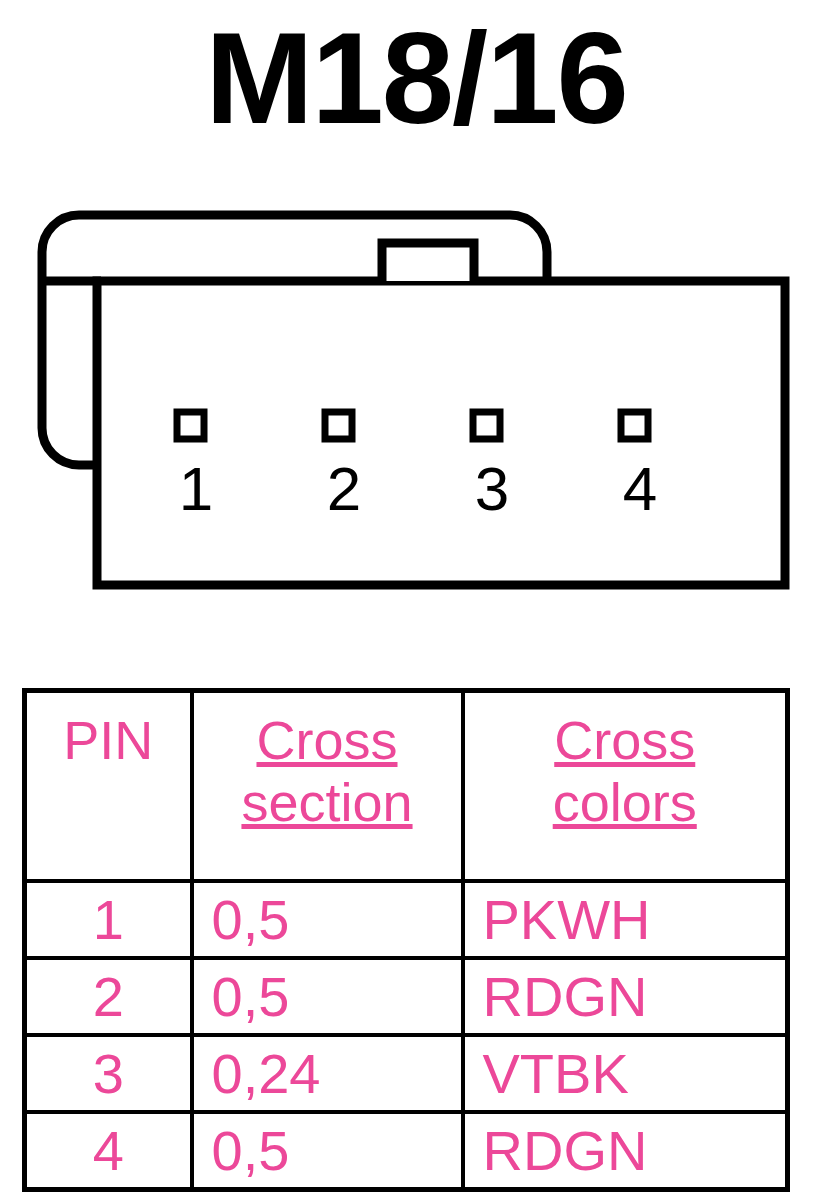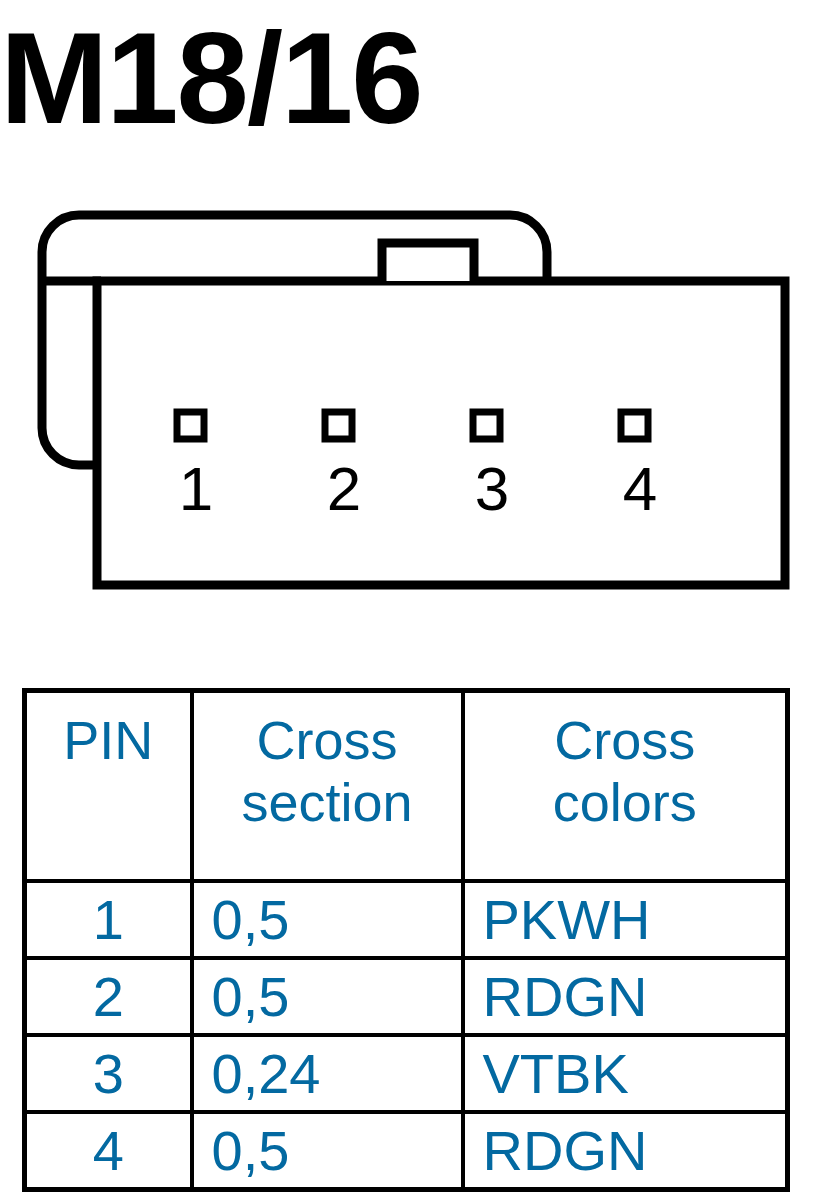--- a/index.html
+++ b/index.html
@@ -16,21 +16,21 @@
     font-family: "Liberation Sans", sans-serif;
     color: #000000;
   }
 
   
   #title {
     position: absolute;
     left: 0;
     top: 8px;
     width: 832px;
-    text-align: left;
+    text-align: center;
     font-family: "Liberation Sans", sans-serif;
     font-weight: bold;
     font-size: 130px;
     line-height: 140px;
     letter-spacing: -2px;
     color: #000000;
     white-space: nowrap;
   }
 
   
@@ -69,21 +69,21 @@
   table#pinout-table col.col-pin      { width: 167px; }
   table#pinout-table col.col-cross    { width: 271px; }
   table#pinout-table col.col-colors   { width: 325px; }
 
   table#pinout-table th,
   table#pinout-table td {
     border: 4px solid #000000;
     padding: 0;
     font-family: "Liberation Sans", sans-serif;
     font-weight: normal;
-    color: #0369a1;
+    color: #ec4899;
     vertical-align: middle;
   }
   table#pinout-table thead th {
     height: 170px;
     font-size: 54px;
     line-height: 62px;
     text-align: center;
     padding: 0 6px;
   }
   table#pinout-table thead th.h-pin {
@@ -100,21 +100,21 @@
     line-height: 60px;
   }
   table#pinout-table tbody td.c-pin {
     text-align: center;
   }
   table#pinout-table tbody td.c-cross,
   table#pinout-table tbody td.c-colors {
     text-align: left;
     padding-left: 18px;
   }
-  .hdr-line { display: block; }
+  .hdr-line { display: block; text-decoration: underline; }
 </style>
 </head>
 <body>
 
 <div id="title">M18/16</div>
 
 <div id="connector-drawing">
   <svg id="connector-svg" width="832" height="430" viewBox="0 0 832 430" xmlns="http://www.w3.org/2000/svg">
 
     <path d="M 79 30

